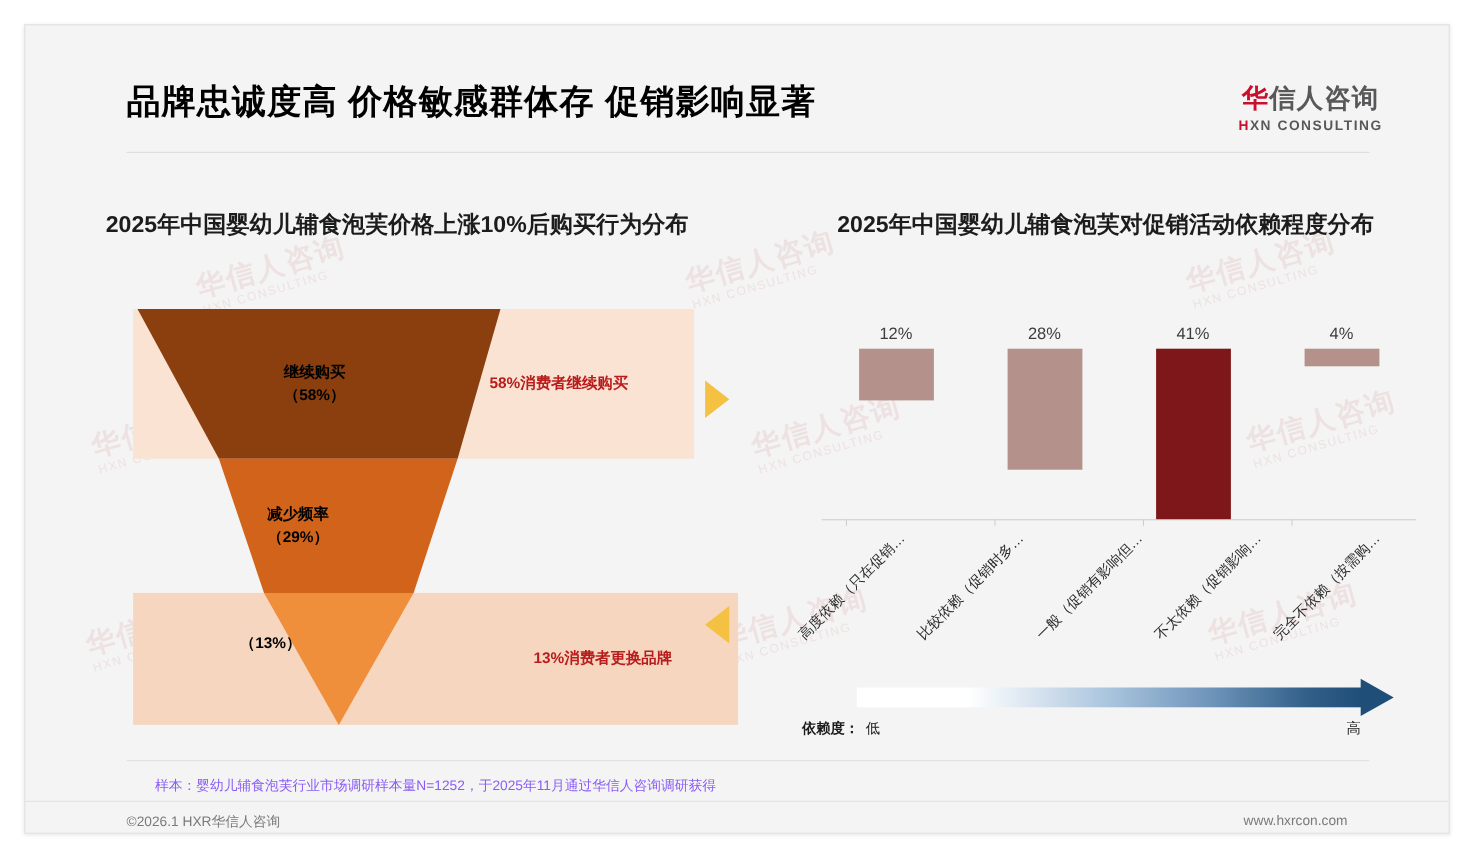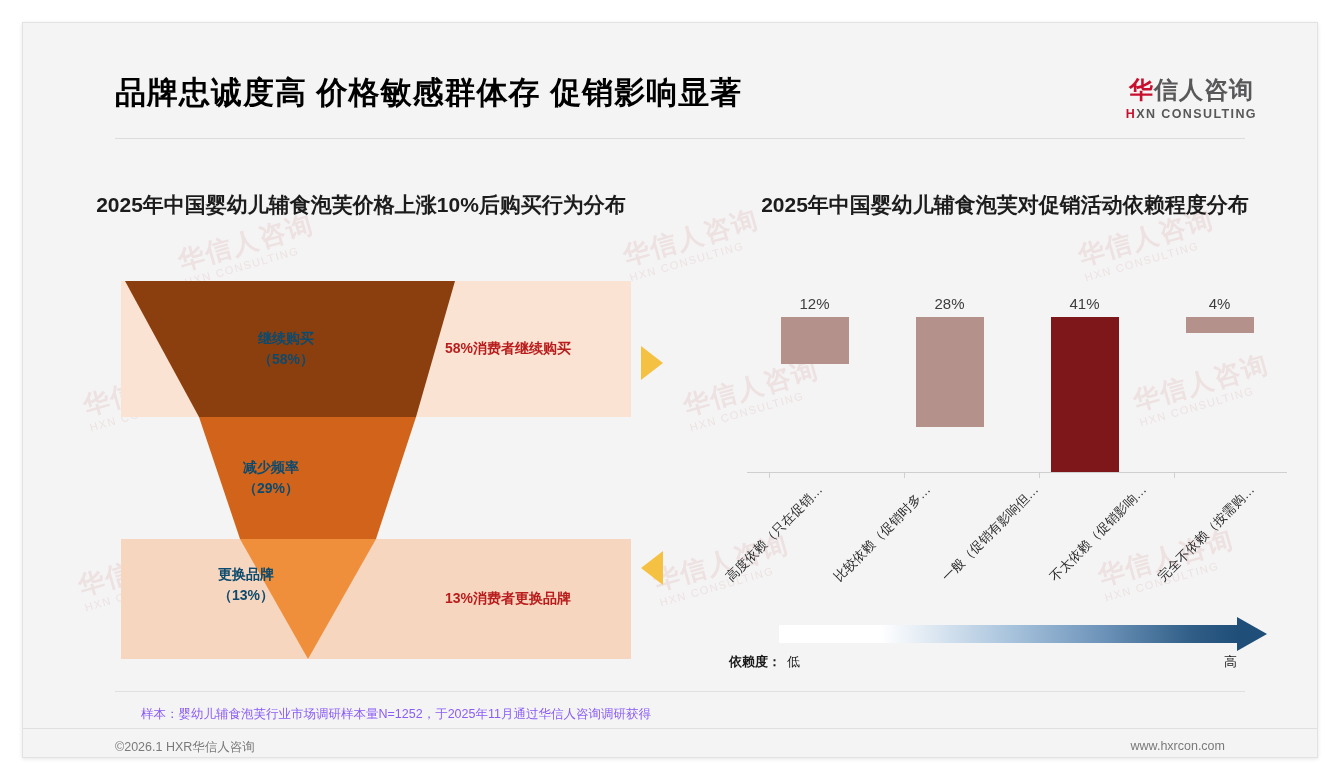--- a/index.html
+++ b/index.html
@@ -135,21 +135,21 @@
     font-weight: bold;
     color: #b91c1c;
   }
   .funnel-label {
     position: absolute;
     left: 0;
     top: 50%;
     transform: translateY(-50%);
     width: 330px;
     text-align: center;
-    color: #0c4a6e;
+    color: #000000;
     font-size: 14px;
     font-weight: bold;
     line-height: 1.5;
     z-index: 3;
   }
   .funnel-svg { position: absolute; left: 0; top: 0; z-index: 2; }
 
   
   .tri {
     position: absolute;
@@ -377,21 +377,21 @@
   <div class="chart-title" id="title-right">2025年中国婴幼儿辅食泡芙对促销活动依赖程度分布</div>
 
   <div class="funnel-panel">
 
     <div class="funnel-row" id="f-row-0" style="top:0px; height:136px;">
       <div class="funnel-bg" id="f-bg-0" style="background: rgb(250, 227, 210);"></div>
       <div class="funnel-note">58%消费者继续购买</div>
     </div>
 
 
-    <div class="funnel-row" id="f-row-2" style="top:258px; height:120px;">
+    <div class="funnel-row" id="f-row-2" style="top:258px; height:120px;padding-left:40px;">
       <div class="funnel-bg" id="f-bg-2" style="background: rgb(246, 214, 191);"></div>
       <div class="funnel-note">13%消费者更换品牌</div>
     </div>
 
     <svg class="funnel-svg" width="510" height="378" viewBox="0 0 510 378">
       <polygon id="seg0" points="4,0 334,0 295,136 78,136" fill="#8b3f0f"></polygon>
       <polygon id="seg1" points="78,136 295,136 255,258 119,258" fill="#d1641a"></polygon>
       <polygon id="seg2" points="119,258 255,258 187,378" fill="#ef8f3c"></polygon>
     </svg>
 
@@ -402,21 +402,20 @@
       </div>
     </div>
     <div class="funnel-row" style="top:136px; height:122px; pointer-events:none;">
       <div class="funnel-label" style="width:300px;">
         <div>减少频率</div>
         <div>（29%）</div>
       </div>
     </div>
     <div class="funnel-row" style="top:258px; height:120px; pointer-events:none;">
       <div class="funnel-label" style="width:250px; top:38%;">
-        <div>更换品牌</div>
         <div>（13%）</div>
       </div>
     </div>
   </div>
 
   <div class="tri tri-right" style="left:618px; top:323px;"></div>
   <div class="tri tri-left" style="left:618px; top:528px;"></div>
 
   <div class="bar-chart">
     <div class="axis-line"></div>

